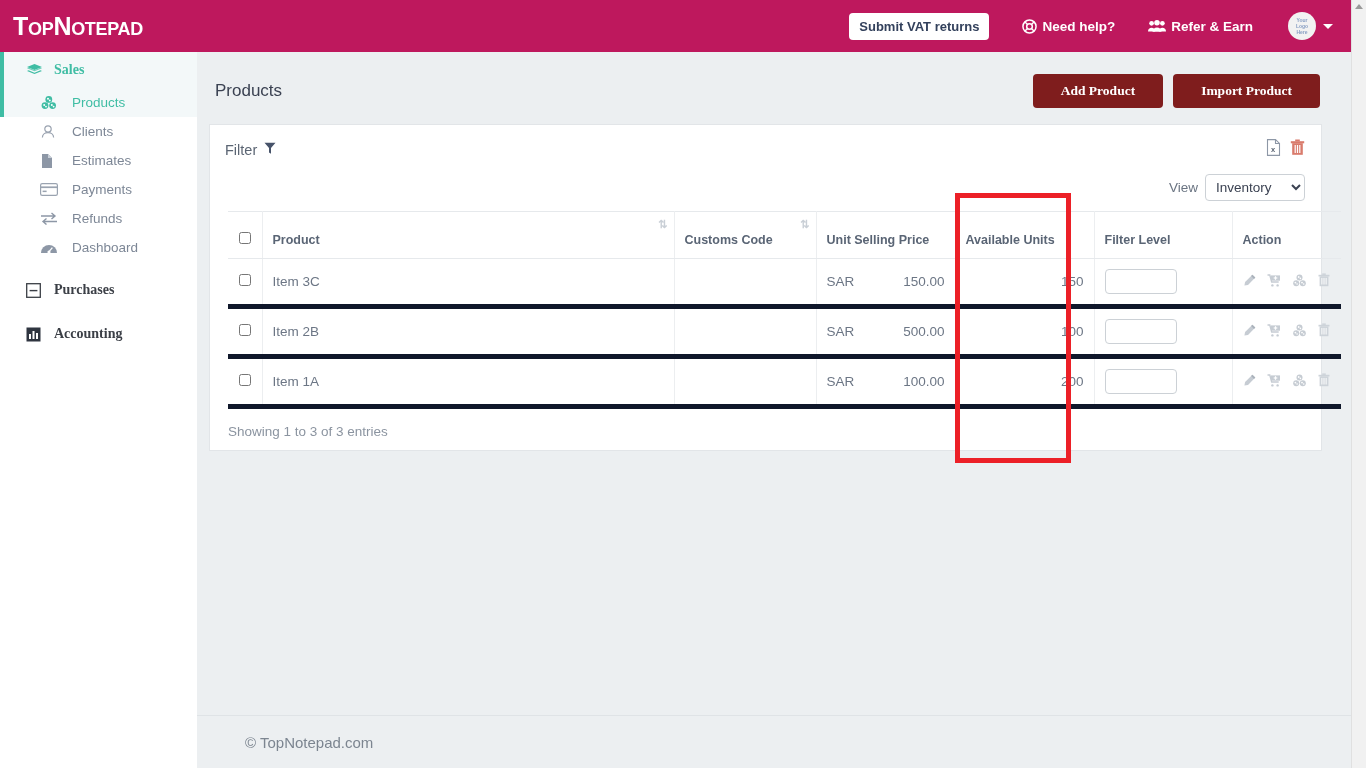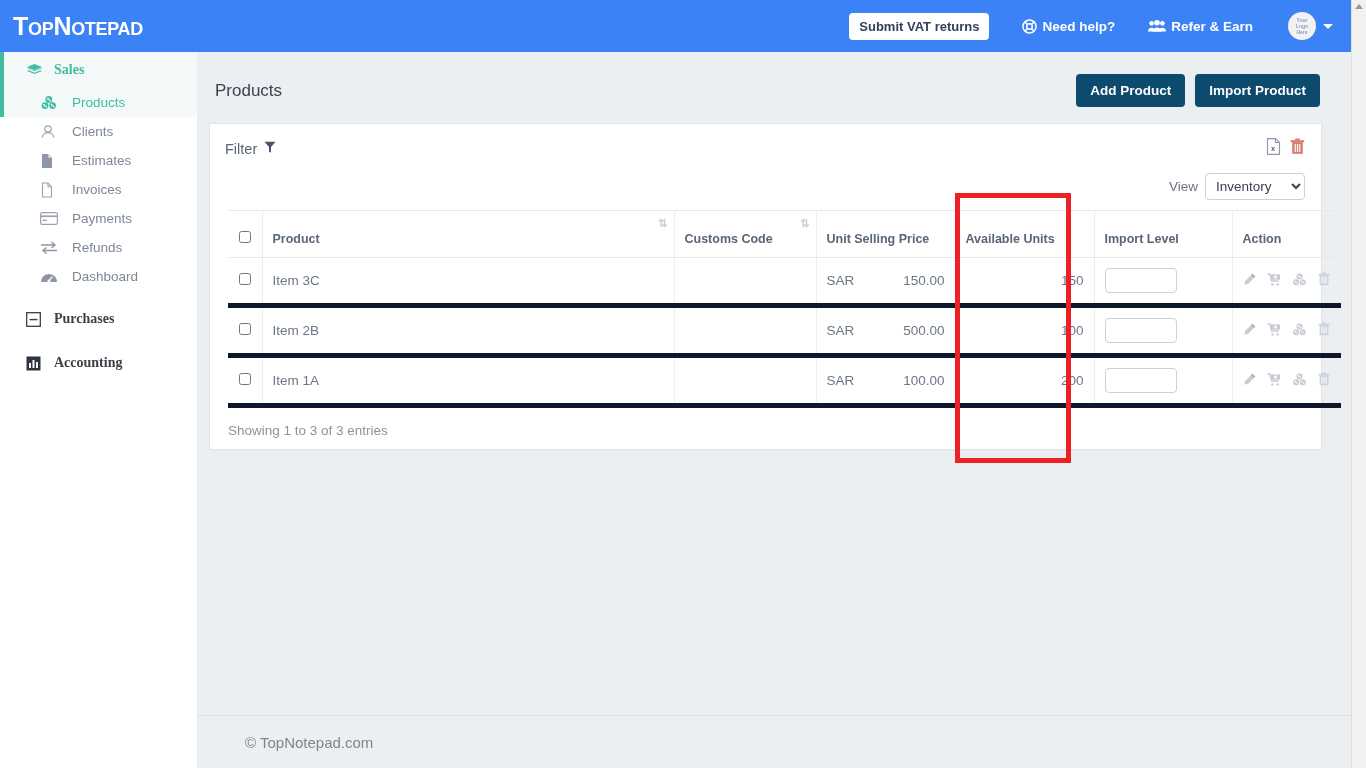--- a/index.html
+++ b/index.html
@@ -8,21 +8,21 @@
     width:1366px; height:768px;
     font-family:"Liberation Sans", sans-serif;
     background:#eceff1;
     overflow:hidden;
     position:relative;
   }
 
   
   #topbar {
     position:absolute; top:0; left:0; width:1351px; height:52px;
-    background:#3b82f6;
+    background:#be185d;
     display:flex; align-items:center;
   }
   #brand {
     margin-left:13px;
     color:#ffffff;
     font-family:"Liberation Sans", sans-serif;
     font-weight:bold;
     font-size:25px;
     letter-spacing:-0.3px;
     font-variant:small-caps;
@@ -88,23 +88,23 @@
   .nav-item.active { background:#f3f8f9; border-left:4px solid #3fbda4; padding-left:36px; color:#3fbda4; }
   .nav-item .ni { width:30px; display:flex; align-items:center; }
   .nav-item .lbl, .nav-group .lbl { padding-left:2px; }
 
   
   #main { position:absolute; top:52px; left:197px; width:1154px; height:716px; background:#eceff1; }
   #page-head { display:flex; align-items:center; padding:22px 31px 0 18px; }
   #page-title { font-size:17px; color:#3b4252; }
   #head-btns { margin-left:auto; display:flex; gap:10px; }
   .green-btn {
-    background:#0c4a6e; color:#fff; border:none; border-radius:4px;
-    font-size:13.5px; font-weight:bold; padding:9px 14px; cursor:pointer;
-    font-family:Liberation Sans, sans-serif;
+    background:#7f1d1d; color:#fff; border:none; border-radius:4px;
+    font-size:13.5px; font-weight:bold; padding:9px 28px; cursor:pointer;
+    font-family:Liberation Serif, serif;
   }
 
   
   #card {
     margin:16px 29px 0 12px; background:#ffffff;
     border:1px solid #e2e5e8;
     height:327px; position:relative;
   }
   #card-top { display:flex; align-items:center; padding:14px 16px 0 15px; }
   #filter { font-size:14.5px; color:#5b6573; display:flex; align-items:center; gap:7px; cursor:pointer; }
@@ -260,29 +260,20 @@
   <div class="nav-item">
     <span class="ni">
       <svg width="14" height="16" viewBox="0 0 14 16">
           <path d="M2 1h6l4 4v10H2z" fill="#8d97a6"></path>
           <path d="M8 1l4 4H8z" fill="#c8cfd8"></path>
         </svg>
     </span>
     <span class="lbl">Estimates</span>
   </div>
 
-  <div class="nav-item">
-    <span class="ni">
-      <svg width="14" height="16" viewBox="0 0 14 16">
-          <path d="M2.5 1h5.5l3.5 3.6V15H2.5z" fill="none" stroke="#9aa3b0" stroke-width="1.1"></path>
-          <path d="M8 1.2v3.6h3.5" fill="none" stroke="#9aa3b0" stroke-width="1.1"></path>
-        </svg>
-    </span>
-    <span class="lbl">Invoices</span>
-  </div>
 
   <div class="nav-item">
     <span class="ni">
       <svg width="18" height="13" viewBox="0 0 18 13">
           <rect x="0.6" y="0.6" width="16.8" height="11.8" rx="1.6" fill="none" stroke="#9aa3b0" stroke-width="1.2"></rect>
           <rect x="0.6" y="3.4" width="16.8" height="1.7" fill="#9aa3b0"></rect>
           <rect x="2.6" y="7.6" width="4" height="1.5" fill="#9aa3b0"></rect>
         </svg>
     </span>
     <span class="lbl">Payments</span>
@@ -396,21 +387,21 @@
             <span class="sorter">⇅</span>
             <span>Customs Code</span>
           </th>
           <th class="c-price">
             <span>Unit Selling Price</span>
           </th>
           <th class="c-units" style="text-align:left;">
             <span>Available Units</span>
           </th>
           <th class="c-reorder">
-            <span>Import Level</span>
+            <span>Filter Level</span>
           </th>
           <th class="c-action last">
             <span>Action</span>
           </th>
         </tr>
       </thead>
       <tbody>
 
         <tr>
           <td class="c-check">

